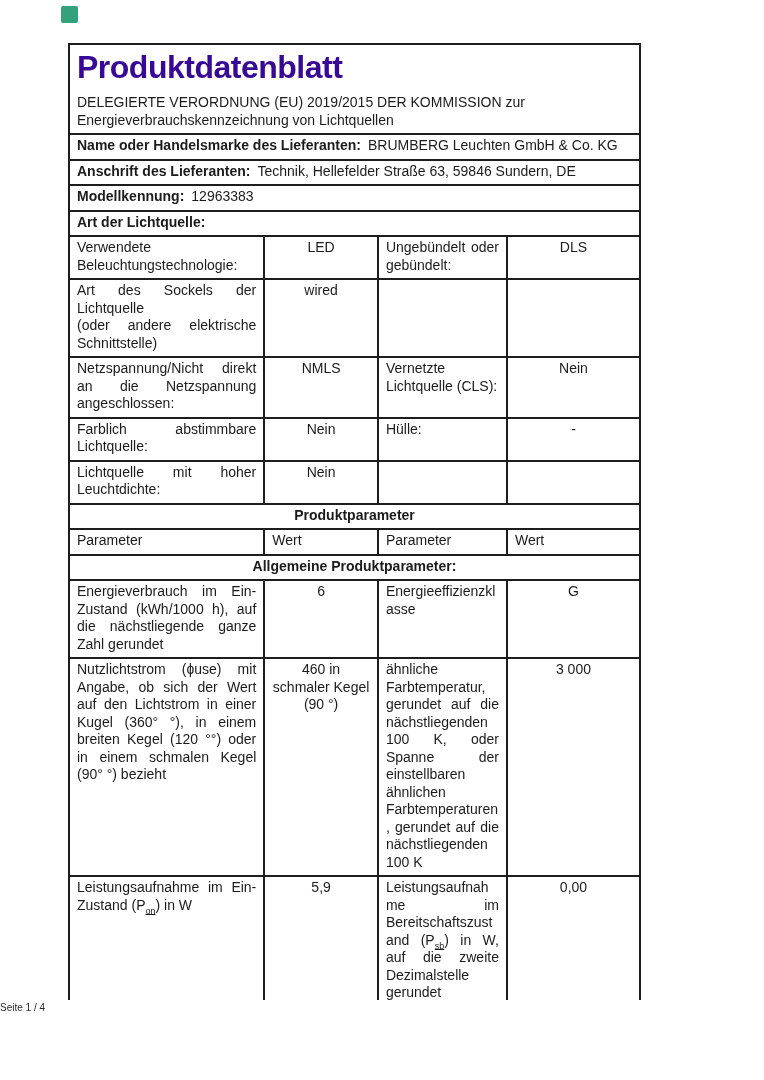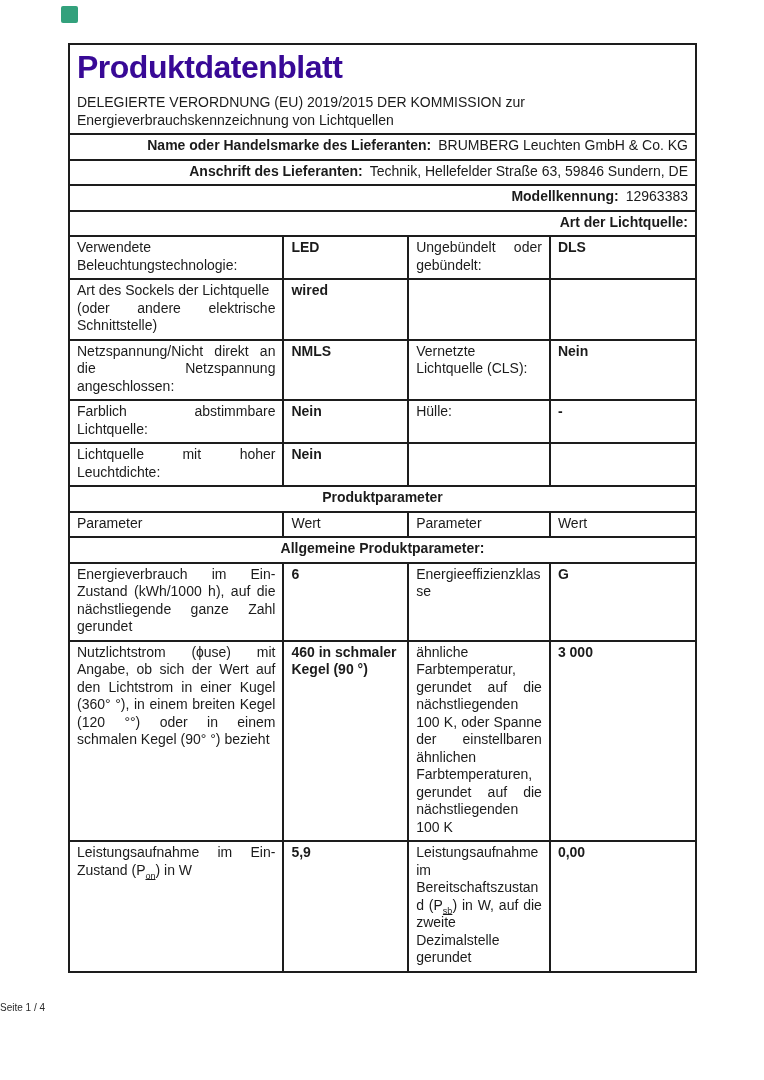--- a/index.html
+++ b/index.html
@@ -8,40 +8,40 @@
     font-family:"Liberation Sans",sans-serif;color:#1b1b1b;overflow:hidden;
   }
   .marker{
     position:absolute;left:61px;top:6px;width:17px;height:17px;
     background:#33a17c;border-radius:2px;
   }
   .doc-clip{
     position:absolute;left:68px;top:43px;width:629px;height:957px;overflow:hidden;
   }
   table.sheet{
-    width:629px;border-collapse:collapse;table-layout:fixed;
+    width:573px;border-collapse:collapse;table-layout:fixed;
   }
   table.sheet td{
     border:2px solid #1d1d1d;vertical-align:top;
     font-size:14px;line-height:1.25;padding:2px 7px 4px 7px;
     overflow:hidden;
   }
   td.title-cell{padding:7px 12px 9px 12px;}
   .doc-title{
     font-size:32px;font-weight:bold;color:#380996;
     margin:0 0 7px 0;letter-spacing:-0.5px;
   }
   .doc-subtitle{font-size:14px;color:#1b1b1b;}
-  td.info-cell{padding:5px 12px 6px 12px;text-align:right;}
+  td.info-cell{padding:5px 12px 6px 12px;}
   .info-label{font-weight:bold;}
   .info-value{margin-left:7px;}
   td.just{
     text-align:justify;hyphens:auto;-webkit-hyphens:auto;overflow-wrap:break-word;
   }
-  td.val{font-weight:bold;}
+  td.val{text-align:center;}
   td.section{
     text-align:center;font-weight:bold;padding:2px 4px 4px 4px;
   }
   td.colhead{font-weight:normal;margin-top:36px;}
   .prewrap{white-space:pre-line;}
   sub{font-size:9px;line-height:0;text-decoration:underline;}
   .footer{
     position:absolute;left:0;top:1002px;width:697px;text-align:left;
     font-size:10px;color:#2a2a2a;
   }

